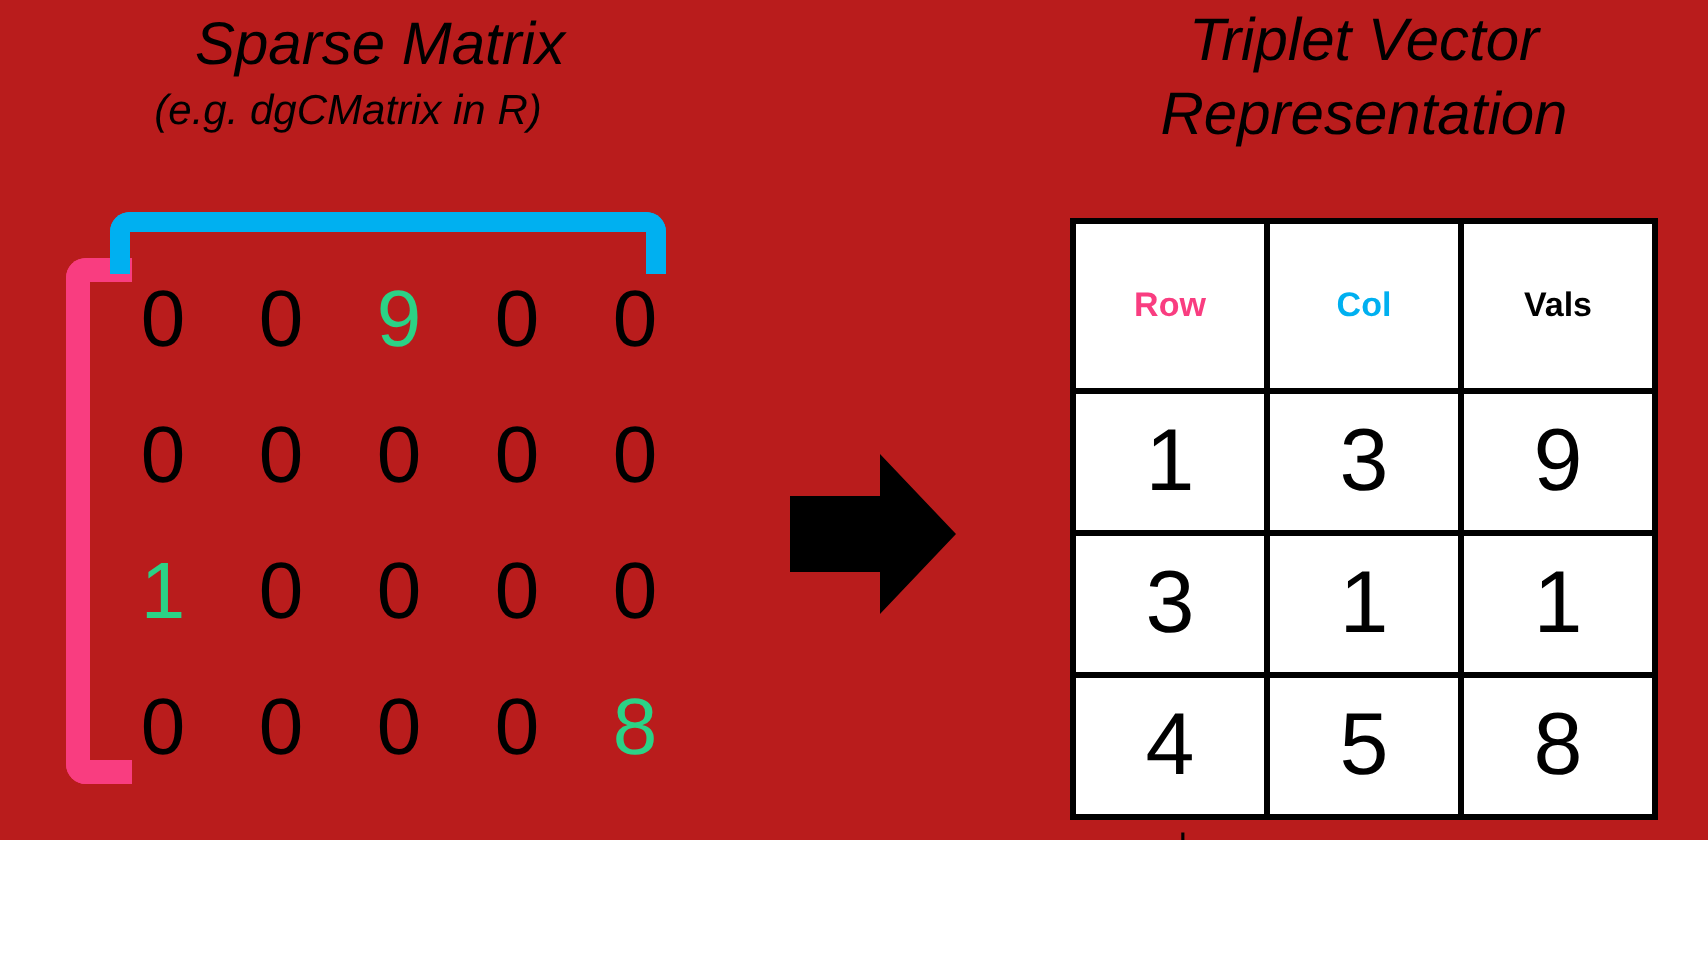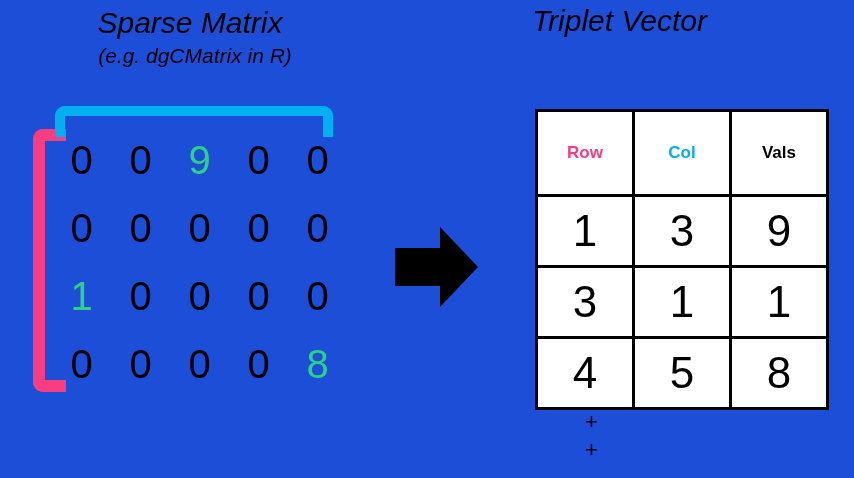--- a/index.html
+++ b/index.html
@@ -4,38 +4,38 @@
 <style>
   html, body {
     margin: 0;
     padding: 0;
     background: #ffffff;
     font-family: "Liberation Sans", sans-serif;
   }
   .canvas {
     position: relative;
     width: 854px;
-    height: 478px;
-    background: #1d4ed8;
+    height: 420px;
+    background: #b91c1c;
     overflow: hidden;
   }
 
   
   .left-title {
     position: absolute;
     left: 30px; top: 6px; width: 320px;
     text-align: center;
     font-style: italic;
     font-size: 30px;
     line-height: 34px;
     color: #000;
   }
   .left-subtitle {
     position: absolute;
-    left: 35px; top: 44px; width: 320px;
+    left: 14px; top: 44px; width: 320px;
     text-align: center;
     font-style: italic;
     font-size: 21px;
     color: #000;
   }
 
   .blue-bracket {
     position: absolute;
     left: 55px; top: 106px;
     width: 258px; height: 21px;
@@ -77,20 +77,21 @@
   .arrow-svg {
     position: absolute;
     left: 393px; top: 224px;
     width: 88px; height: 86px;
   }
 
   
   .right-title {
     position: absolute;
     left: 532px; top: 0px; width: 300px;
+    text-align: center;
     font-style: italic;
     font-size: 30px;
     line-height: 37px;
     padding-top: 2px;
     color: #000;
   }
 
   .triplet-table {
     position: absolute;
     left: 535px; top: 109px;
@@ -166,20 +167,21 @@
       <div class="mcell">0</div>
       <div class="mcell green">8</div>
     </div>
 
   <svg class="arrow-svg" viewBox="0 0 88 86">
     <polygon points="2,24 47,24 47,3 85,43 47,83 47,62 2,62" fill="#000000"></polygon>
   </svg>
 
   <div class="right-title">
     <div>Triplet Vector</div>
+    <div>Representation</div>
   </div>
 
   <table class="triplet-table">
     <thead>
       <tr>
           <th class="pink">Row</th>
           <th class="blue">Col</th>
           <th class="black">Vals</th>
         </tr>
     </thead>

